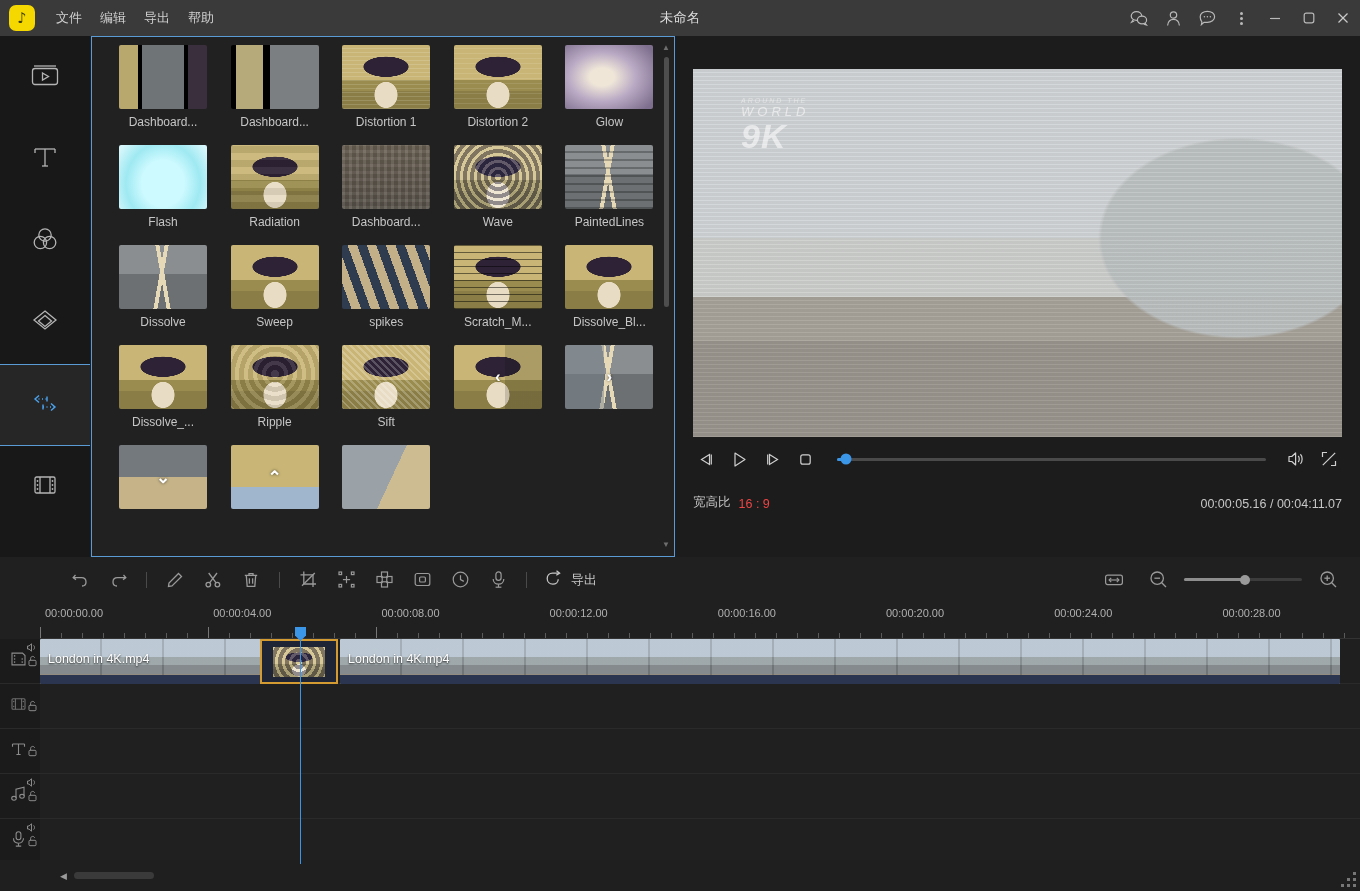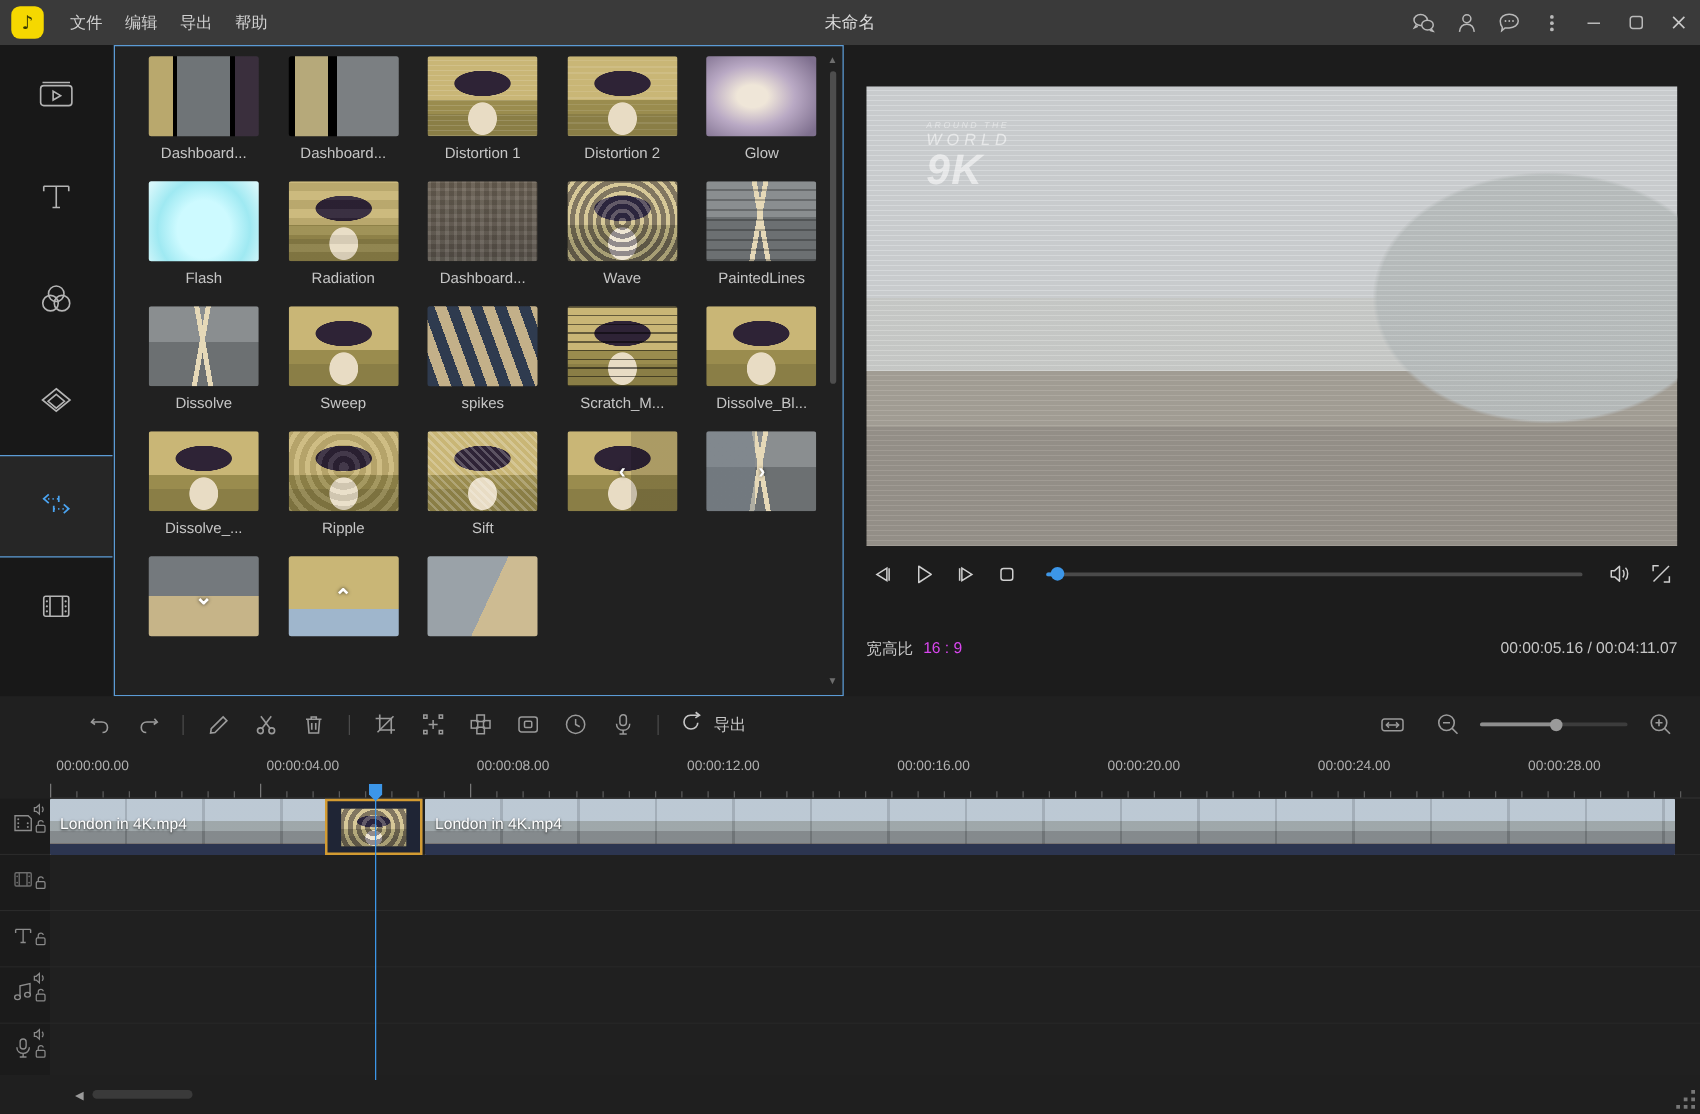--- a/index.html
+++ b/index.html
@@ -128,24 +128,24 @@
   #pv-track {
     flex: 1; height: 3px; background: #4a4a4a; margin: 0 10px 0 12px;
     position: relative; border-radius: 2px;
   }
   #pv-fill { position: absolute; left: 0; top: 0; bottom: 0; width: 2%; background: #3c96e8; border-radius: 2px;}
   #pv-knob {
     position: absolute; left: 2%; top: 50%; transform: translate(-50%,-50%);
     width: 11px; height: 11px; border-radius: 50%; background: #3c96e8;
   }
   #pv-meta {
-    display: flex; align-items: flex-start; height: 30px; font-size: 12.5px; margin-top: 30px;
+    display: flex; align-items: flex-end; height: 30px; font-size: 12.5px;
   }
   #ratio-label { color: #c6c6c6; }
-  #ratio-value { color: #d946ef; margin-left: 8px; }
+  #ratio-value { color: #ef4444; margin-left: 8px; }
   #time-display { margin-left: auto; color: #c6c6c6; font-size: 12.5px; }
 
   
   #timeline { width: 100%; height: 334px; background: #202020; position: relative; }
   #tl-toolbar {
     height: 45px; display: flex; align-items: center; padding-left: 62px;
     gap: 2px;
   }
   .tool {
     width: 36px; height: 36px; display: flex; align-items: center; justify-content: center;

